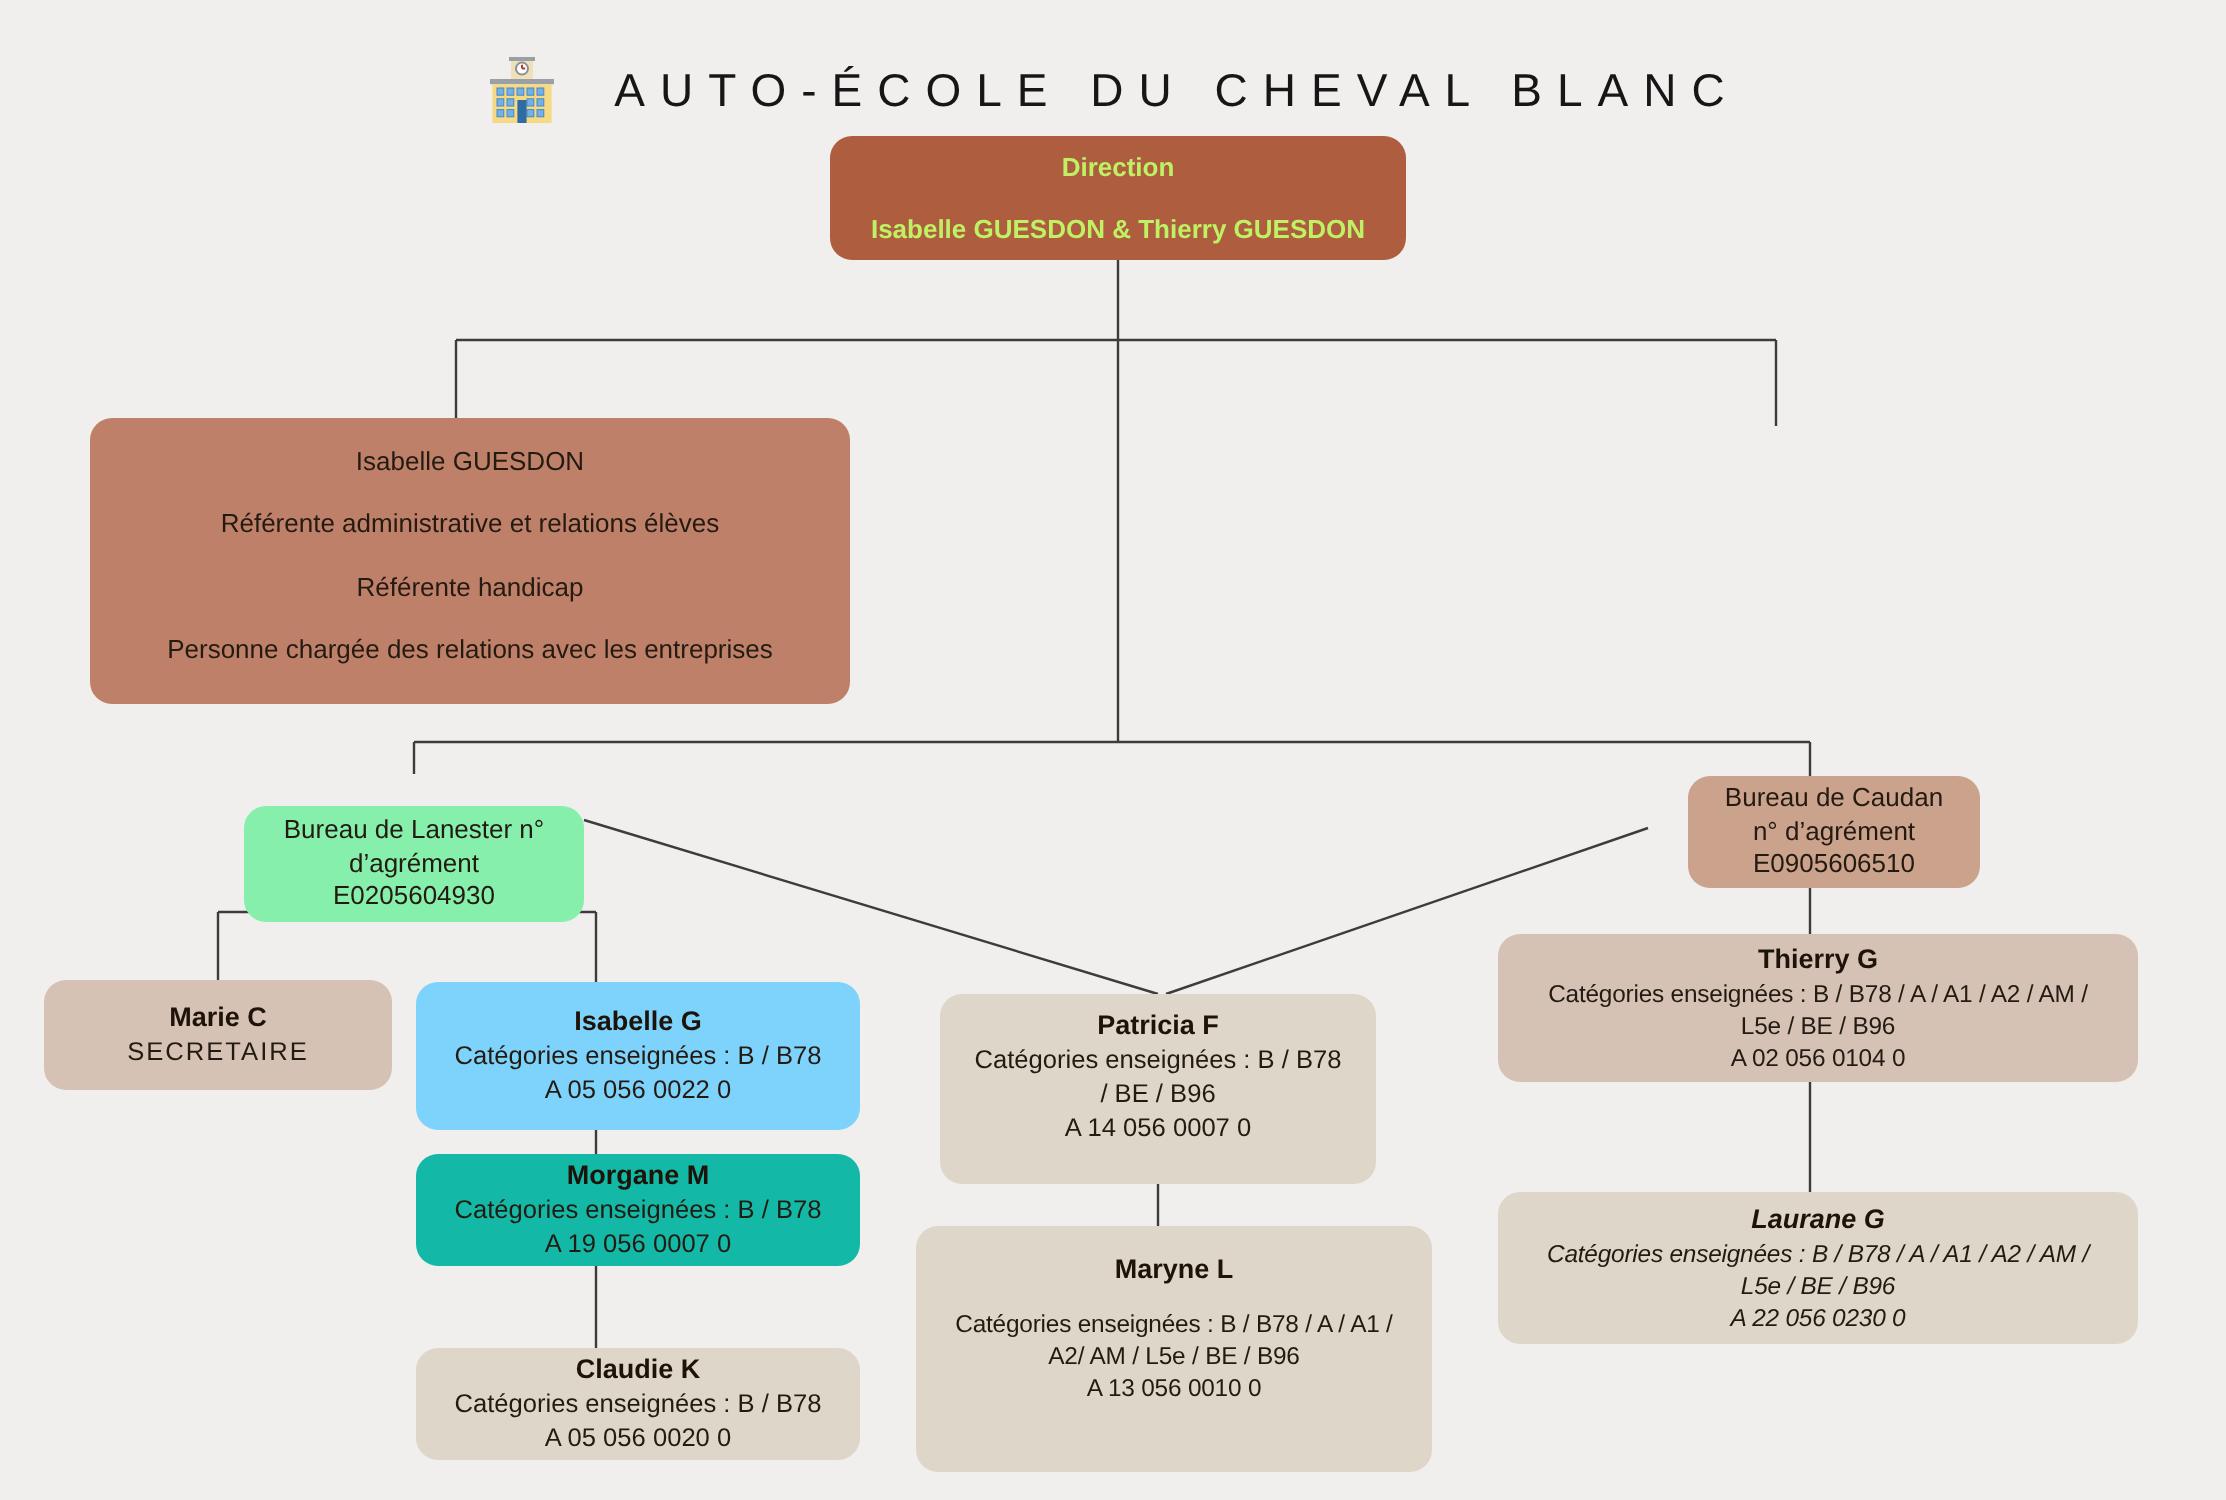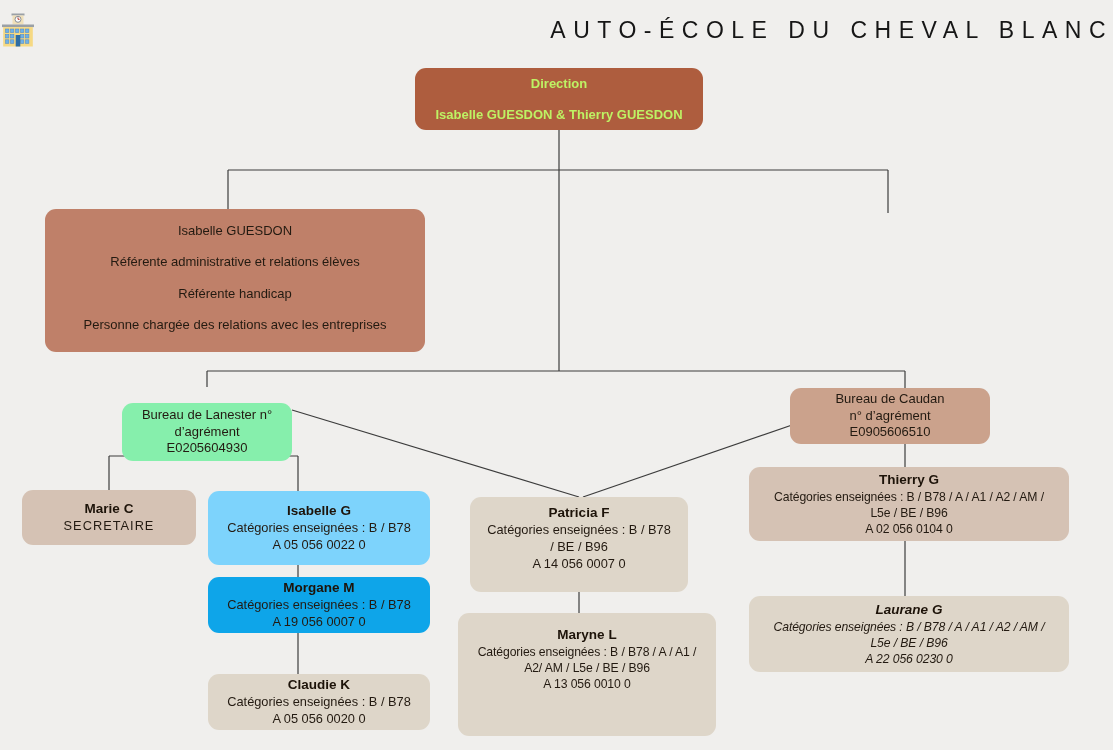--- a/index.html
+++ b/index.html
@@ -1,19 +1,19 @@
 <!DOCTYPE html>
 <html><head>
 <meta charset="utf-8">
 <style>
   html,body{margin:0;padding:0;}
   body{font-family:"Liberation Sans", sans-serif;}
   .canvas{position:relative;width:1113px;height:750px;overflow:hidden;}
   .connectors{position:absolute;left:0;top:0;pointer-events:none;}
-  .header{position:absolute;left:0;top:13px;width:100%;display:flex;align-items:center;justify-content:space-between;gap:28px;}
+  .header{position:absolute;left:0;top:28px;width:100%;display:flex;align-items:center;justify-content:center;gap:28px;}
   .page-title{font-size:23px;font-weight:500;letter-spacing:7.5px;color:#161616;white-space:nowrap;}
   .node{position:absolute;border-radius:11px;display:flex;flex-direction:column;align-items:center;justify-content:center;text-align:center;color:#231a11;font-size:13px;line-height:1.32;}
   .node .nm{font-weight:700;font-size:13.5px;color:#1d1309;white-space:nowrap;}
   .node .ln{white-space:nowrap;}
   .dir{font-weight:700;font-size:13px;gap:13px;color:#bef264;}
   .mgr{gap:14px;font-size:13px;}
   .bur{font-size:13px;line-height:1.28;}
   .staff-small .ln{font-size:12.8px;}
   .staff-wide .ln{font-size:12.2px;letter-spacing:-0.1px;}
   .secr{letter-spacing:1px;font-size:13px;}
@@ -84,58 +84,58 @@
     <div class="ln">Personne chargée des relations avec les entreprises</div>
   </div>
 
 
   <div class="node bur" style="left: 122px; top: 403px; width: 170px; height: 58px; background: #86efac;">
     <div>Bureau de Lanester n°</div>
     <div>d’agrément</div>
     <div>E0205604930</div>
   </div>
 
-  <div class="node bur" style="left: 790px; top: 388px; width: 200px; height: 56px; background: rgb(203, 162, 140);">
+  <div class="node bur" style="left: 844px; top: 388px; width: 146px; height: 56px; background: rgb(203, 162, 140);">
     <div>Bureau de Caudan</div>
     <div>n° d’agrément</div>
     <div>E0905606510</div>
   </div>
 
   <div class="node staff-small" style="left: 22px; top: 490px; width: 174px; height: 55px; background: rgb(213, 194, 180);">
     <div class="nm">Marie C</div>
     <div class="ln secr">SECRETAIRE</div>
   </div>
 
   <div class="node staff-small" style="left: 208px; top: 491px; width: 222px; height: 74px; background: #7dd3fc;">
     <div class="nm">Isabelle G</div>
     <div class="ln">Catégories enseignées : B / B78</div>
     <div class="ln">A 05 056 0022 0</div>
   </div>
 
-  <div class="node staff-small" style="left: 208px; top: 577px; width: 222px; height: 56px; background: #0ea5e9;">
+  <div class="node staff-small" style="left: 208px; top: 577px; width: 222px; height: 56px; background: #14b8a6;">
     <div class="nm">Morgane M</div>
     <div class="ln">Catégories enseignées : B / B78</div>
     <div class="ln">A 19 056 0007 0</div>
   </div>
 
   <div class="node staff-small" style="left: 208px; top: 674px; width: 222px; height: 56px; background: rgb(222, 214, 201);">
     <div class="nm">Claudie K</div>
     <div class="ln">Catégories enseignées :  B / B78</div>
     <div class="ln">A 05 056 0020 0</div>
   </div>
 
   <div class="node staff-small" style="left: 470px; top: 497px; width: 218px; height: 83px; padding-bottom: 12px; background: rgb(222, 214, 201);">
     <div class="nm">Patricia F</div>
     <div class="ln">Catégories enseignées : B / B78</div>
     <div class="ln">/ BE / B96</div>
     <div class="ln">A 14 056 0007 0</div>
   </div>
 
   <div class="node staff-wide" style="left: 458px; top: 613px; width: 258px; height: 110px; justify-content: flex-start; padding-top: 13px; background: rgb(222, 214, 201);">
-    <div class="nm" style="">Maryne L</div>
+    <div class="nm" style="margin-bottom:10px;">Maryne L</div>
     <div class="ln">Catégories enseignées : B / B78 / A / A1 /</div>
     <div class="ln">A2/ AM / L5e / BE / B96</div>
     <div class="ln">A 13 056 0010 0</div>
   </div>
 
   <div class="node staff-wide" style="left: 749px; top: 467px; width: 320px; height: 74px; background: rgb(213, 194, 180);">
     <div class="nm">Thierry G</div>
     <div class="ln">Catégories enseignées : B / B78 / A / A1 / A2 / AM /</div>
     <div class="ln">L5e / BE / B96</div>
     <div class="ln">A 02 056 0104 0</div>

